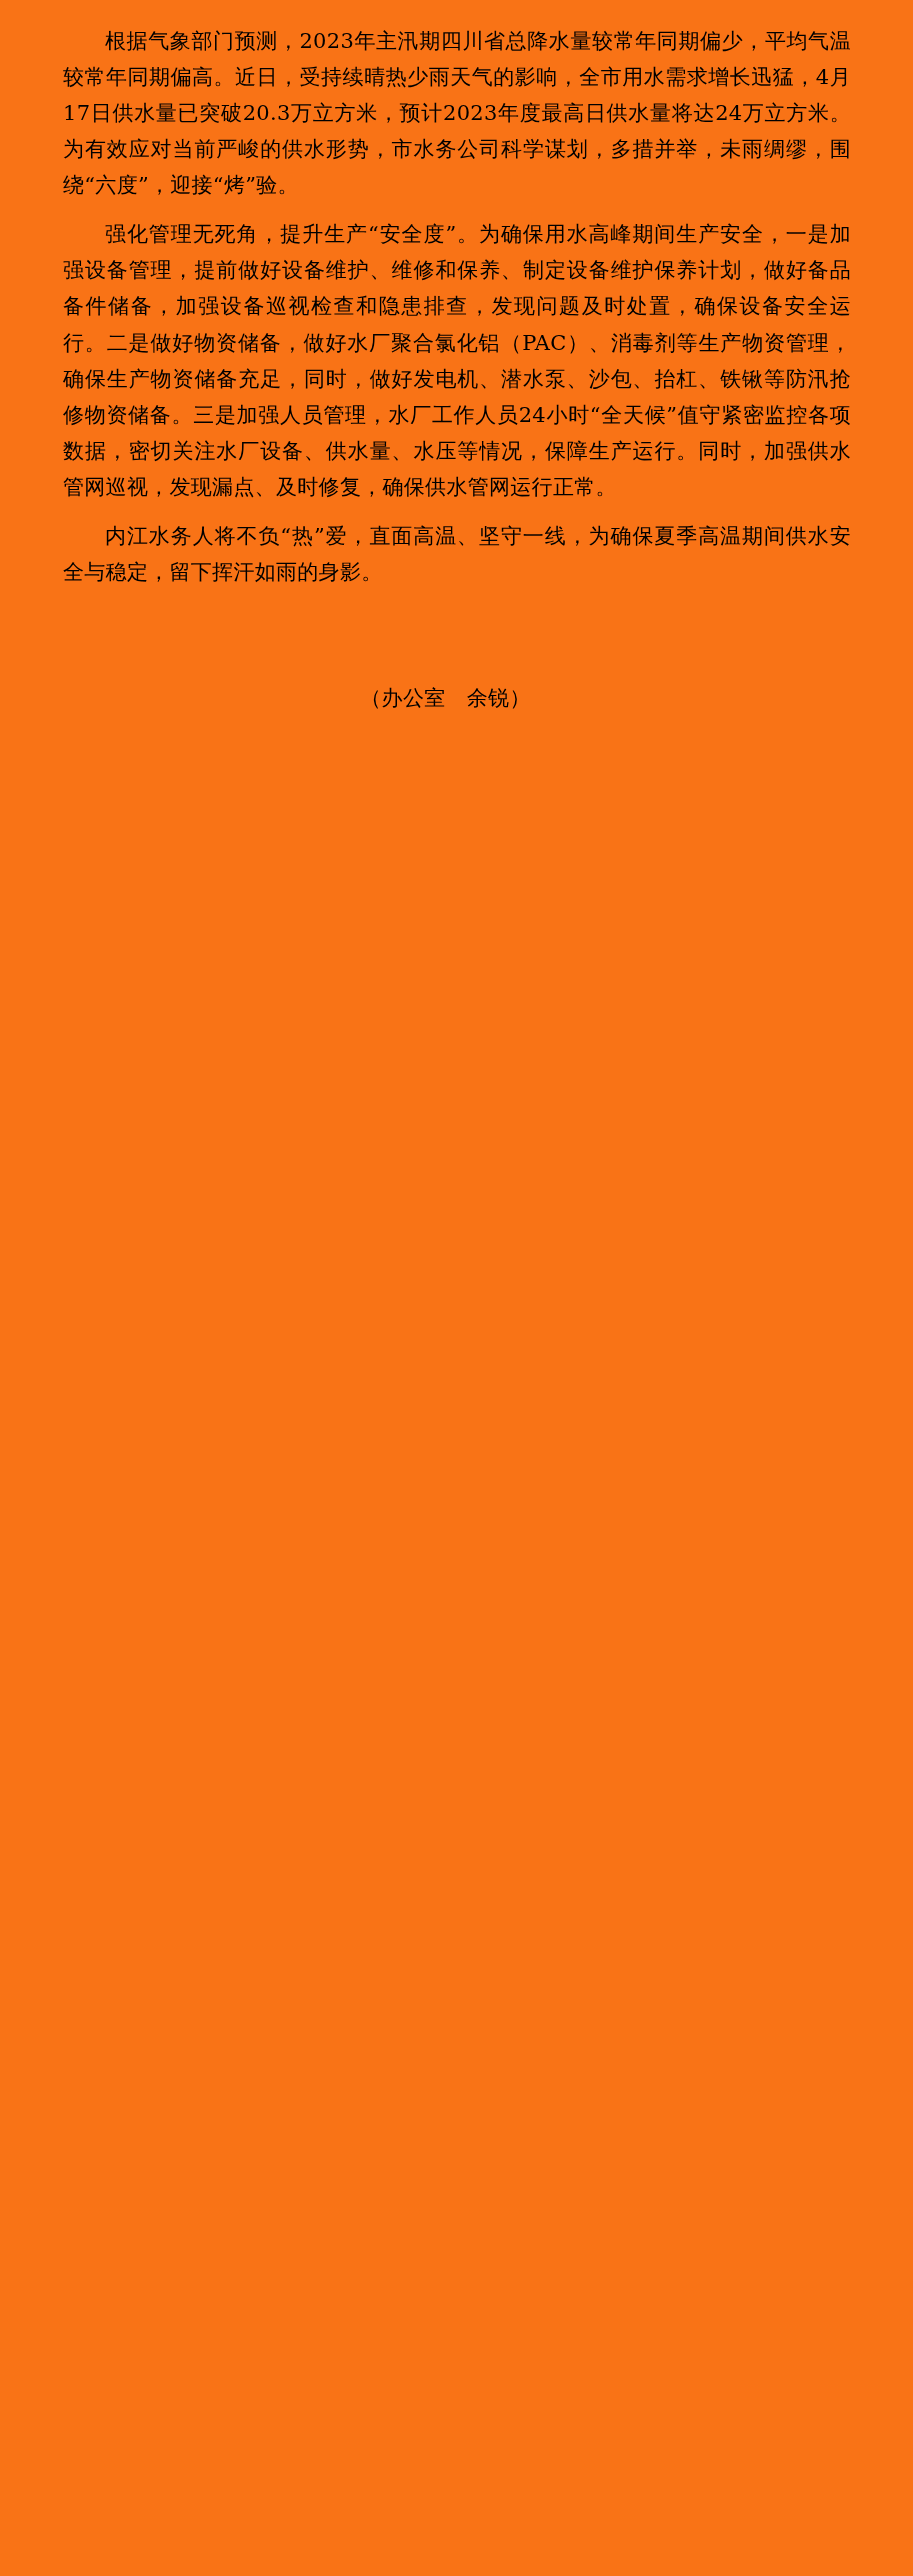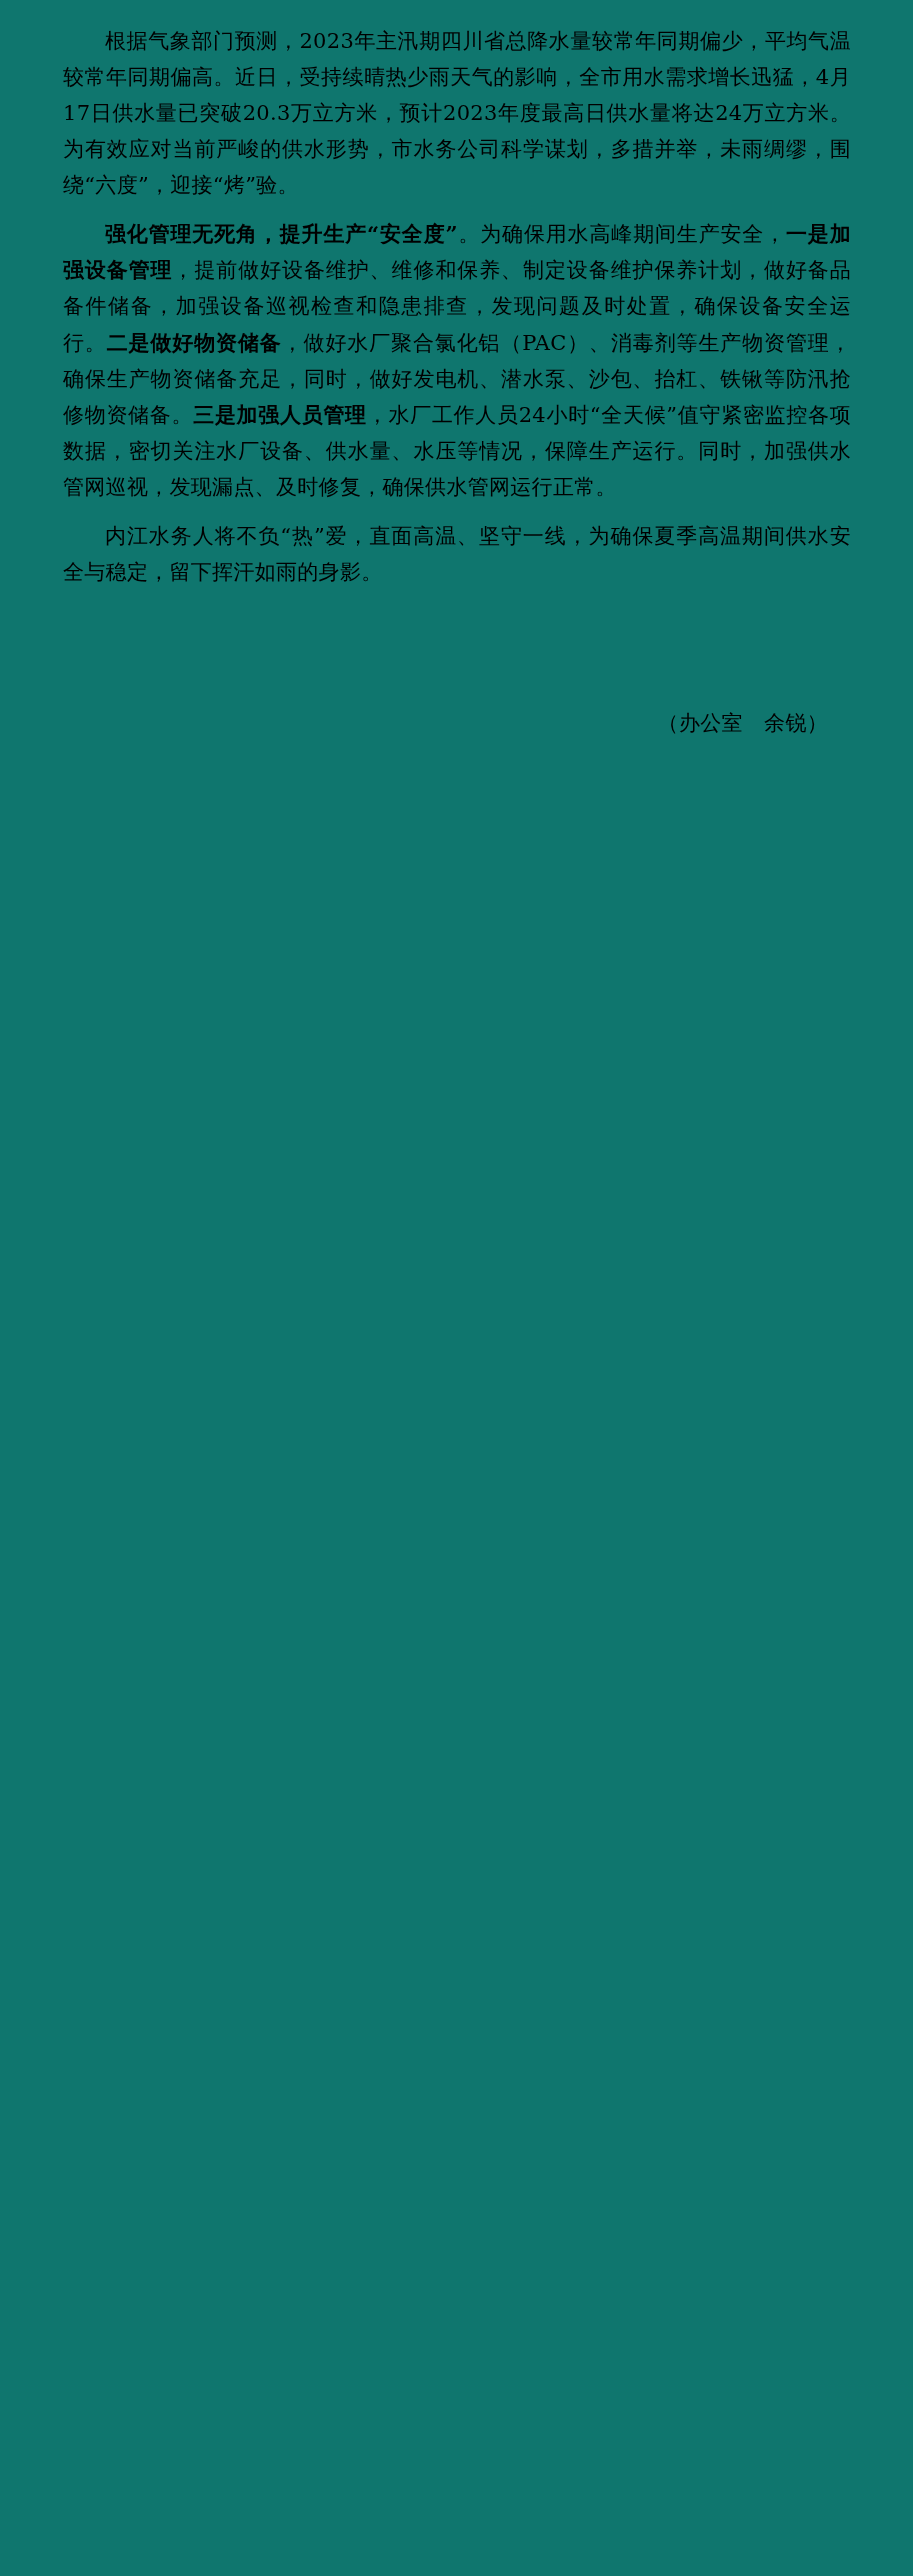--- a/index.html
+++ b/index.html
@@ -10,46 +10,46 @@
   body {
     width: 914px;
     font-family: "DejaVu Serif", "Liberation Serif", serif;
     color: #000000;
   }
   .page {
     width: 914px;
     min-height: 2576px;
     box-sizing: border-box;
     padding: 23px 63px 35px 63px;
-    background: #0f766e;
+    background: #f97316;
   }
   .doc-body {
     width: 100%;
   }
   p.para {
     margin: 0 0 12.7px 0;
     font-size: 21px;
     line-height: 1.72;
     text-align: justify;
     text-justify: inter-ideograph;
     text-indent: 2em;
     letter-spacing: 0.3px;
     word-break: break-all;
   }
   p.para:last-child {
     margin-bottom: 16px;
   }
   .b {
-    font-weight: bold;
+    font-weight: normal;
   }
   .signature {
-    margin-top: 116px;
+    margin-top: 91px;
     font-size: 21px;
     line-height: 1.7;
-    text-align: right;
+    text-align: center;
     padding-right: 23px;
     letter-spacing: 0.3px;
   }
 </style>
 </head>
 <body>
 
 <div class="page">
   <div class="doc-body" id="doc-body">
       <p class="para"><span>根据气象部门预测，2023年主汛期四川省总降水量较常年同期偏少，平均气温较常年同期偏高。近日，受持续晴热少雨天气的影响，全市用水需求增长迅猛，4月17日供水量已突破20.3万立方米，预计2023年度最高日供水量将达24万立方米。为有效应对当前严峻的供水形势，市水务公司科学谋划，多措并举，未雨绸缪，围绕“六度”，迎接“烤”验。</span></p>

